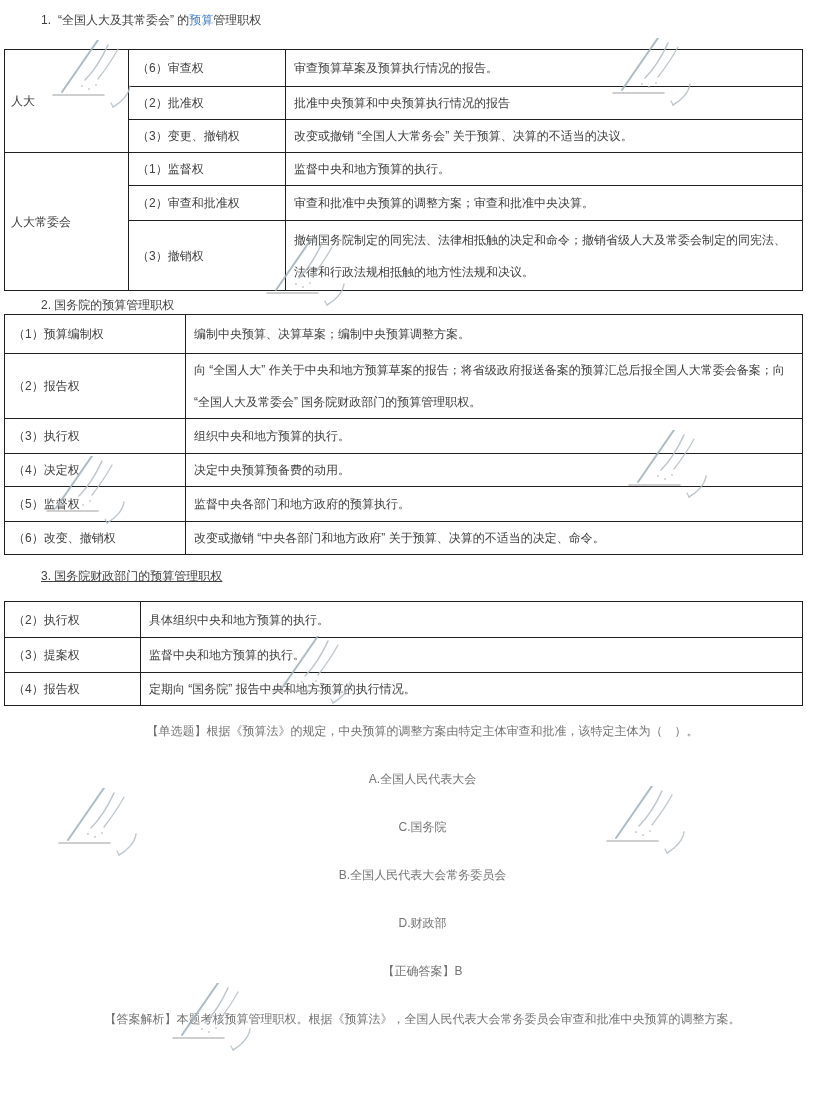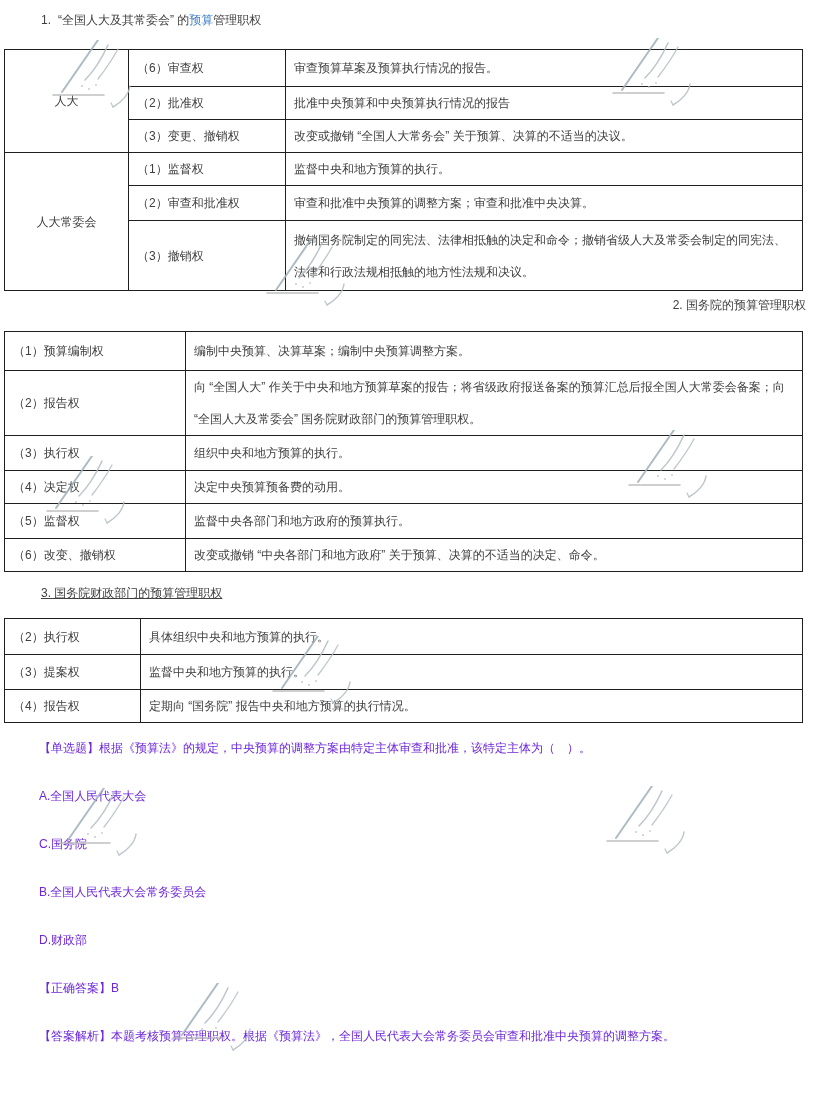--- a/index.html
+++ b/index.html
@@ -11,51 +11,51 @@
     padding:12px 10px 0 3px;
     background:#fff;
     font-family:"Liberation Sans","DejaVu Sans",sans-serif;
     font-size:12px;
     color:#404040;
   }
   
   .sec-head{margin:0;padding-left:38px;line-height:17px;color:#404040;}
   .sec-head .num{margin-right:7px;}
   #h1{margin-bottom:20px;}
-  #h2{margin-top:6px;margin-bottom:17px;text-align:right;}
+  #h2{margin-top:6px;}
   #h3{margin-top:13px;margin-bottom:16px;text-decoration:underline;}
   .blue{color:#3f7ec7;cursor:pointer;}
   
   table{border-collapse:collapse;table-layout:fixed;margin-left:1px;width:799px;}
   td{
     border:1.5px solid #1f1f1f;
     vertical-align:middle;
     line-height:32px;
     padding:0 6px 0 8px;
     overflow:hidden;
   }
-  td.owner{padding-left:6px;text-align:center;}
+  td.owner{padding-left:6px;}
   #t1 tr:nth-child(1){height:37px}
   #t1 tr:nth-child(2){height:32px}
   #t1 tr:nth-child(3){height:31px}
   #t1 tr:nth-child(4){height:33px}
   #t1 tr:nth-child(5){height:35px}
   #t1 tr:nth-child(6){height:70px}
   #t2 tr:nth-child(1){height:39px}
   #t2 tr:nth-child(2){height:65px}
   #t2 tr:nth-child(3){height:35px}
   #t2 tr:nth-child(4){height:33px}
   #t2 tr:nth-child(5){height:35px}
   #t2 tr:nth-child(6){height:33px}
   #t3 tr:nth-child(1){height:36px}
   #t3 tr:nth-child(2){height:35px}
   #t3 tr:nth-child(3){height:33px}
   #t3 tr:nth-child(4){height:32px}
   
-  .qpara{margin:0 0 18px;line-height:30px;text-indent:36px;color:#6d28d9;}
+  .qpara{margin:0 0 18px;line-height:30px;text-indent:36px;color:#737373;text-align:center;}
   #question{margin-top:10px;}
   
   .wm{position:absolute;pointer-events:none;opacity:.85;}
   .defs{position:absolute;width:0;height:0;}
 </style>
 </head>
 <body>
 
 <div class="page">
 

